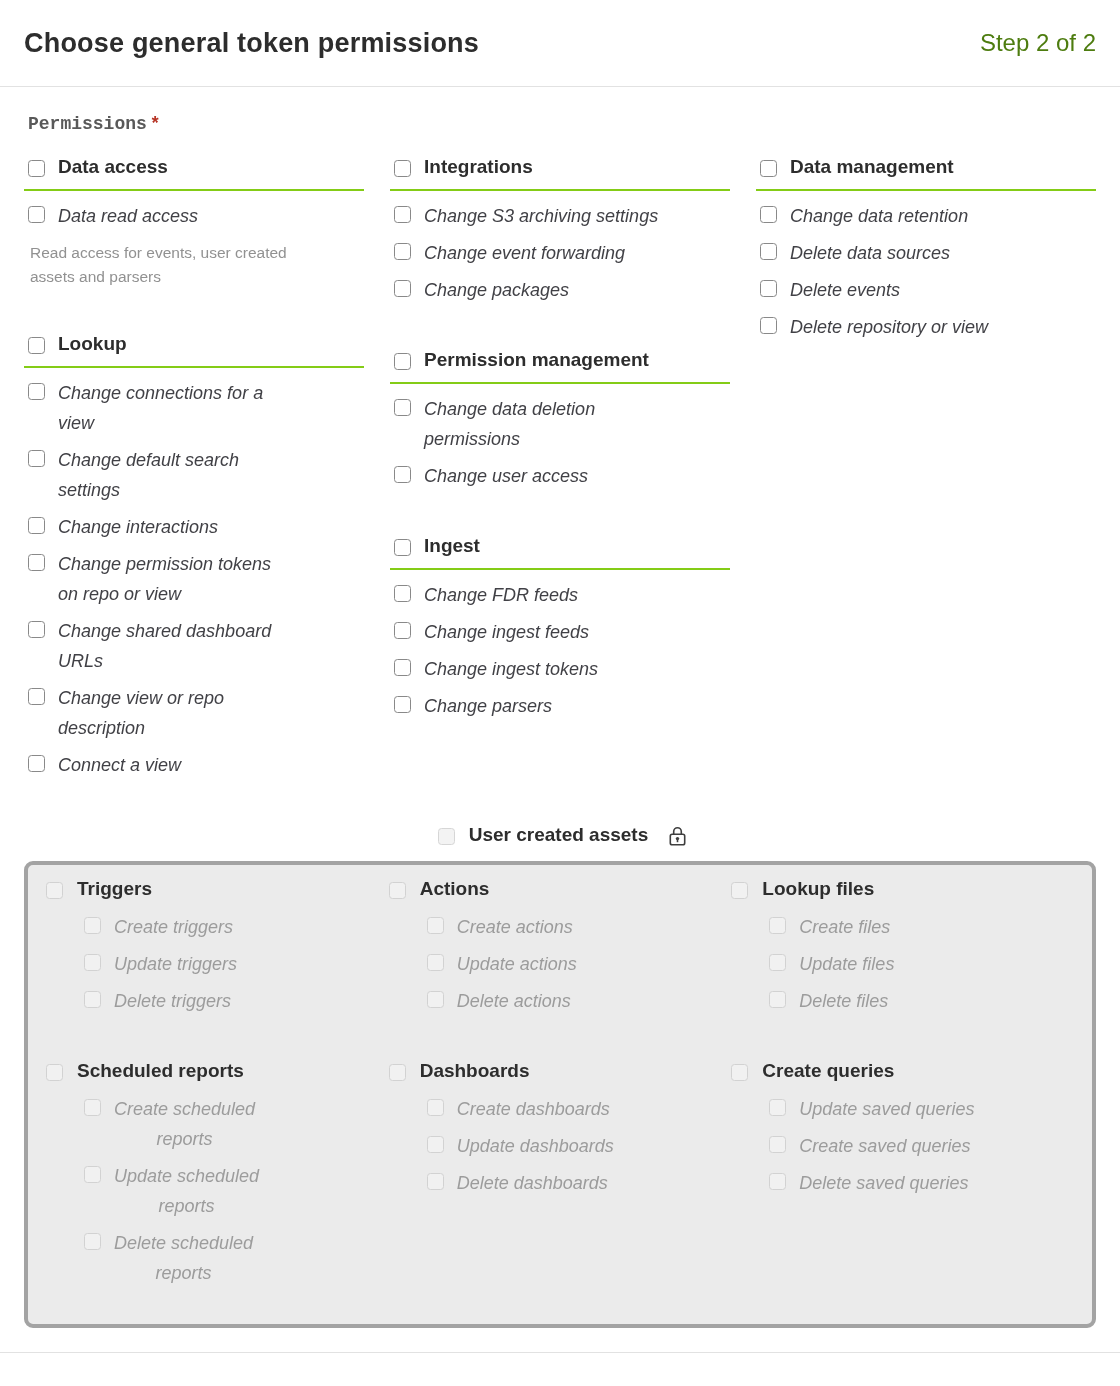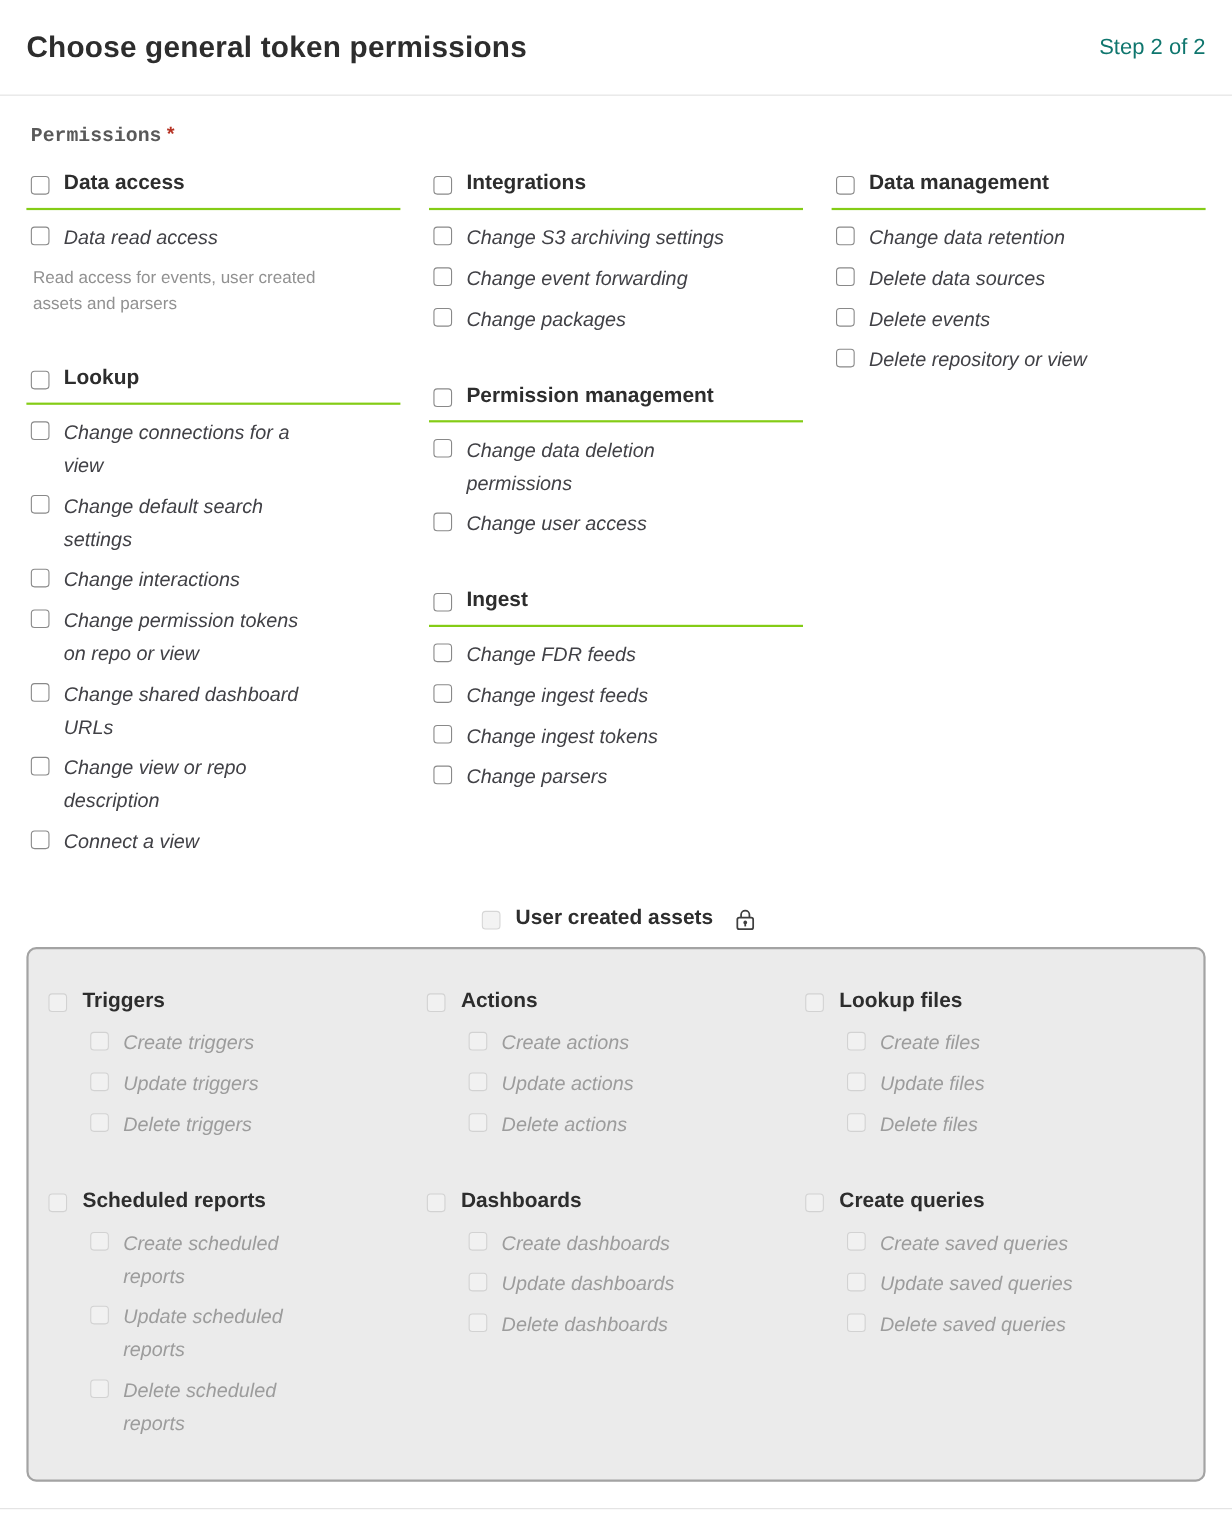--- a/index.html
+++ b/index.html
@@ -9,21 +9,21 @@
     font-family: "Liberation Sans", sans-serif;
     color: #3e3e42;
   }
   
   .dlg-header {
     height: 87px; padding: 0 24px;
     display: flex; align-items: center; justify-content: space-between;
     border-bottom: 1px solid #e2e2e2;
   }
   .dlg-title { font-size: 27px; font-weight: bold; color: #2d2d2d; letter-spacing: .2px; }
-  .dlg-step { font-size: 20px; color: #0f766e; }
+  .dlg-step { font-size: 24px; color: #4d7c0f; }
 
   
   .dlg-main { padding: 0 24px; }
   .perm-label-row { margin: 27px 0 20px 4px; font-size: 18px; font-weight: bold; color: #595959; font-family: Liberation Mono, monospace; }
   .req { color: #b63324; margin-left: 3px; }
 
   .perm-grid { display: grid; grid-template-columns: repeat(3, 1fr); column-gap: 26px; align-items: start; }
   .group { margin-bottom: 42px; }
   .group-head {
     display: flex; align-items: center; gap: 13px;
@@ -54,27 +54,27 @@
   
   .assets-head {
     display: flex; align-items: center; gap: 14px;
     margin: 2px 0 15px 4px;
     justify-content: center;
   }
   .assets-head .group-label { font-size: 19px; }
   .lock { margin-left: 7px; margin-top: 2px; }
 
   .assets-panel {
-    background: #ebebeb; border: 2px solid #a3a3a3; border-radius: 9px;
-    padding: 36px 18px 26px 18px;
+    background: #ebebeb; border: 4px solid #a3a3a3; border-radius: 9px;
+    padding: 13px 18px 26px 18px;
     display: grid; grid-template-columns: repeat(3, 1fr); row-gap: 34px;
   }
   .agroup-head { display: flex; align-items: center; gap: 14px; margin-bottom: 15px; }
   .aitem { display: flex; gap: 13px; align-items: flex-start; margin: 0 0 10px 38px; }
-  .aitem .item-label { color: #9c9c9c; }
+  .aitem .item-label { color: #9c9c9c; text-align: center; }
   .agroup input[type="checkbox"]:disabled { background: #f1f1f1; border-color: #d2d2d2; }
 
   
   .dlg-footer {
     margin-top: 24px; border-top: 1px solid #e2e2e2;
     padding: 25px 24px 24px 24px;
     display: flex; align-items: center;
   }
 </style>
 </head>
@@ -344,25 +344,25 @@
       </label>
     </section>
 
     <section class="agroup">
       <div class="agroup-head">
         <input type="checkbox" disabled="" style="">
         <span class="group-label">Create queries</span>
       </div>
       <label class="aitem">
         <input type="checkbox" disabled="" style="">
+        <span class="item-label">Update saved queries</span>
+      </label>
+      <label class="aitem">
+        <input type="checkbox" disabled="" style="">
         <span class="item-label">Create saved queries</span>
-      </label>
-      <label class="aitem">
-        <input type="checkbox" disabled="" style="">
-        <span class="item-label">Update saved queries</span>
       </label>
       <label class="aitem">
         <input type="checkbox" disabled="" style="">
         <span class="item-label">Delete saved queries</span>
       </label>
     </section>
   </div>
 </main>
 
 <footer class="dlg-footer">

